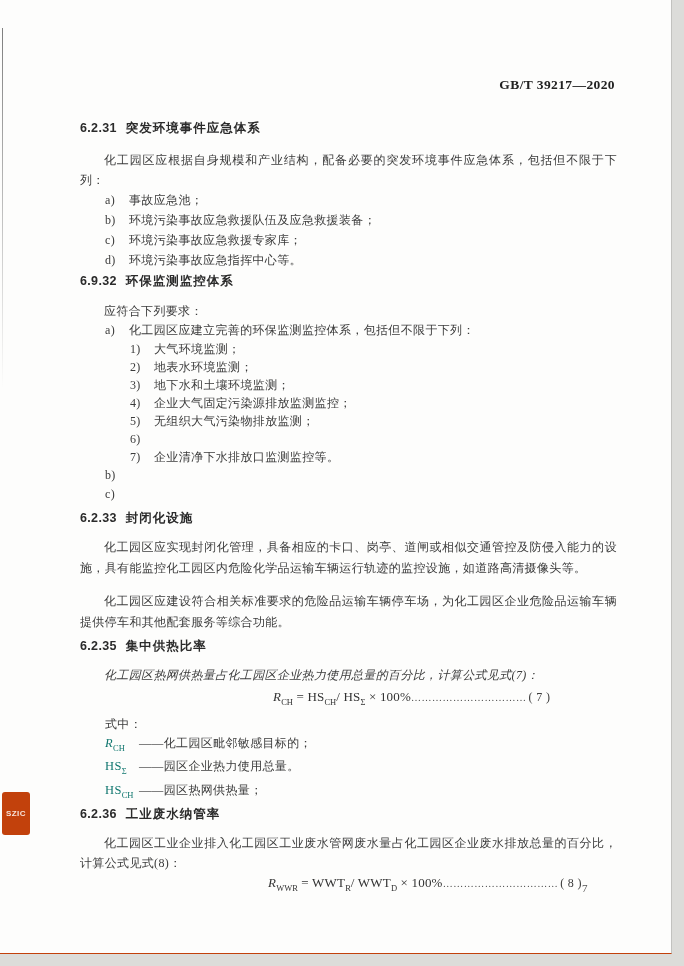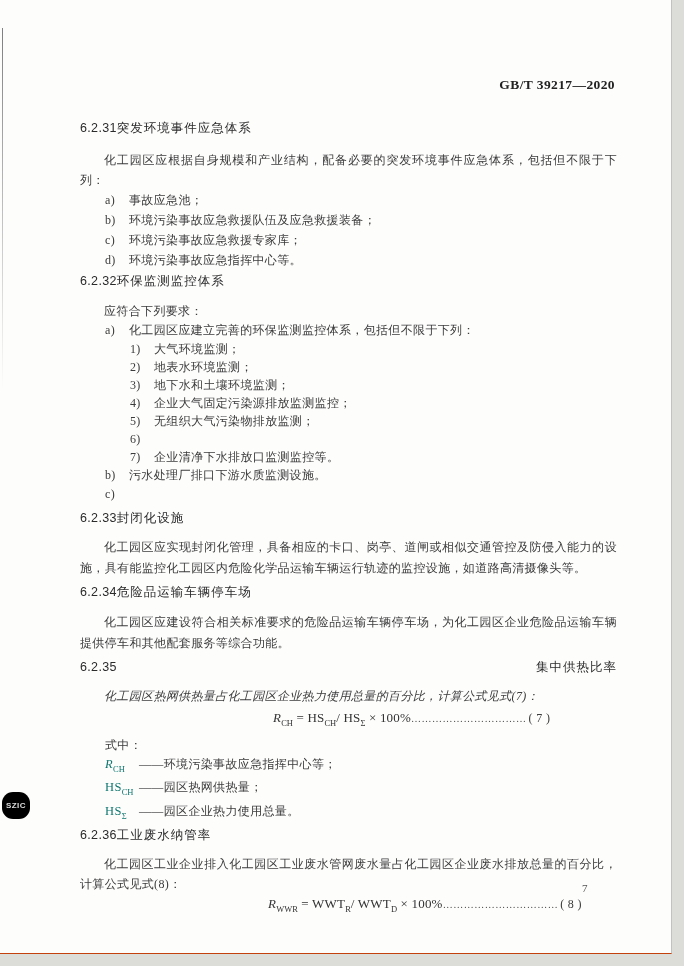--- a/index.html
+++ b/index.html
@@ -2,56 +2,56 @@
 <html><head>
 <meta charset="utf-8">
 <style>
   html,body{margin:0;padding:0;}
   body{background:#dcdcd9;font-family:"Liberation Serif",serif;}
   .canvas{position:relative;width:684px;height:966px;background:#dcdcd9;overflow:hidden;}
   .page{position:absolute;left:0;top:0;width:671px;height:953px;background:#fdfdfc;border-right:1px solid #c2c2bf;border-bottom:1px solid #c2410c;}
   .edge-line{position:absolute;left:2px;top:28px;width:1px;height:360px;background:linear-gradient(#7f7f7f,rgba(140,140,140,0));}
   .doc-number{position:absolute;top:77px;right:56px;font-family:"Liberation Serif",serif;font-weight:bold;font-size:13.5px;color:#222;letter-spacing:.4px;}
   .content{position:absolute;left:80px;top:0;width:537px;color:#3b3b3b;font-size:12px;letter-spacing:.35px;line-height:20px;}
-  .sec{display:flex;font-family:"Liberation Sans",sans-serif;font-weight:normal;font-size:12.5px;line-height:14px;color:#2b2b2b;margin:0;}
+  .sec{display:flex;gap:9px;font-family:"Liberation Sans",sans-serif;font-weight:bold;font-size:12.5px;line-height:14px;color:#2b2b2b;margin:0;}
   .sec .sec-title{letter-spacing:1px;}
   .h31{margin-top:121px;}
   .para{margin:0;text-align:justify;}
   .indent{text-indent:24px;}
   .mt-intro31{margin-top:15px;}
   .li{display:flex;line-height:20px;}
   .li .li-label{width:24px;flex:none;}
   .l1{margin-left:25px;}
   .l2{margin-left:50px;line-height:18px;}
   .l1s{line-height:19px;}
   .h32{margin-top:4px;}
   .mt-intro32{margin-top:13px;}
   .h33{margin-top:7px;}
   .mt-para33{margin-top:12px;line-height:20.5px;}
   .h34{margin-top:7px;}
   .mt-para34{margin-top:13px;line-height:20.5px;}
-  .h35{margin-top:7px;justify-content:space-between;}
+  .h35{margin-top:7px;}
   .mt-intro35{margin-top:12px;font-style:italic;}
   .formula-row{display:flex;align-items:baseline;padding-left:193px;line-height:20px;margin-top:2px;}
   .formula{font-family:"Liberation Serif",serif;font-size:13px;color:#333;white-space:nowrap;letter-spacing:.2px;}
   .formula i{font-style:italic;}
   .formula sub,.def-sym sub{font-size:8.5px;letter-spacing:0;}
   .eq-ref{white-space:nowrap;color:#3b3b3b;}
   .eq-ref .dots{font-size:10px;letter-spacing:.5px;color:#444;}
   .eq-ref .eq-num{font-size:12px;margin-left:2px;}
   .where{margin:3px 0 0 25px;line-height:19px;}
   .def{display:flex;margin-left:25px;line-height:19px;}
   .def-sym{width:34px;flex:none;font-family:"Liberation Serif",serif;font-size:12.5px;color:#0f766e;}
   .def-sym.it i{font-style:italic;}
   .def-sym.rm i{font-style:normal;}
   .h36{margin-top:3px;}
   .mt-para36{margin-top:12px;line-height:20px;}
   .formula-row.f8{margin-top:0;padding-left:188px;}
   .page-number{position:absolute;left:582px;top:882px;font-size:11px;color:#555;}
-  .watermark{position:absolute;left:2px;top:792px;width:28px;height:27px;background:#000000;border-radius:11px;display:flex;align-items:center;justify-content:center;}
+  .watermark{position:absolute;left:2px;top:792px;width:28px;height:43px;background:#c2410c;border-radius:3px;display:flex;align-items:center;justify-content:center;}
   .watermark span{font-family:"Liberation Sans",sans-serif;font-weight:bold;font-size:8px;color:rgba(255,255,255,.85);letter-spacing:.5px;}
 </style>
 </head>
 <body>
 
 <div class="canvas">
   <div class="page">
     <div class="edge-line"></div>
     <div class="doc-number">GB/T 39217—2020</div>
 
@@ -73,21 +73,21 @@
       <div class="li l1">
         <span class="li-label">c)</span>
         <span class="li-text">环境污染事故应急救援专家库；</span>
       </div>
       <div class="li l1">
         <span class="li-label">d)</span>
         <span class="li-text">环境污染事故应急指挥中心等。</span>
       </div>
 
       <h3 class="sec h32">
-        <span class="sec-id">6.2.32</span>
+        <span class="sec-id">6.9.32</span>
         <span class="sec-title">环保监测监控体系</span>
       </h3>
       <p class="para indent mt-intro32">应符合下列要求：</p>
       <div class="li l1 l1s">
         <span class="li-label">a)</span>
         <span class="li-text">化工园区应建立完善的环保监测监控体系，包括但不限于下列：</span>
       </div>
       <div class="li l2">
         <span class="li-label">1)</span>
         <span class="li-text">大气环境监测；</span>
@@ -110,59 +110,54 @@
       </div>
       <div class="li l2">
         <span class="li-label">6)</span>
       </div>
       <div class="li l2">
         <span class="li-label">7)</span>
         <span class="li-text">企业清净下水排放口监测监控等。</span>
       </div>
       <div class="li l1 l1s">
         <span class="li-label">b)</span>
-        <span class="li-text">污水处理厂排口下游水质监测设施。</span>
       </div>
       <div class="li l1 l1s">
         <span class="li-label">c)</span>
       </div>
 
       <h3 class="sec h33">
         <span class="sec-id">6.2.33</span>
         <span class="sec-title">封闭化设施</span>
       </h3>
       <p class="para indent mt-para33">化工园区应实现封闭化管理，具备相应的卡口、岗亭、道闸或相似交通管控及防侵入能力的设施，具有能监控化工园区内危险化学品运输车辆运行轨迹的监控设施，如道路高清摄像头等。</p>
 
-      <h3 class="sec h34">
-        <span class="sec-id">6.2.34</span>
-        <span class="sec-title">危险品运输车辆停车场</span>
-      </h3>
       <p class="para indent mt-para34">化工园区应建设符合相关标准要求的危险品运输车辆停车场，为化工园区企业危险品运输车辆提供停车和其他配套服务等综合功能。</p>
 
       <h3 class="sec h35">
         <span class="sec-id">6.2.35</span>
         <span class="sec-title">集中供热比率</span>
       </h3>
       <p class="para indent mt-intro35">化工园区热网供热量占化工园区企业热力使用总量的百分比，计算公式见式(7)：</p>
       <div class="formula-row">
         <span class="formula"><i>R</i><sub>CH</sub><span> = HS</span><sub>CH</sub><span>/ HS</span><sub>Σ</sub><span> × 100%</span></span>
         <span class="eq-ref"><span class="dots">……………………………</span><span class="eq-num">( 7 )</span></span>
       </div>
       <p class="para where">式中：</p>
       <div class="def">
         <span class="def-sym it"><i>R</i><sub>CH</sub></span>
-        <span class="def-text">——环境污染事故应急指挥中心等；</span>
+        <span class="def-text">——化工园区毗邻敏感目标的；</span>
+      </div>
+      <div class="def">
+        <span class="def-sym rm"><i>HS</i><sub>Σ</sub></span>
+        <span class="def-text">——园区企业热力使用总量。</span>
       </div>
       <div class="def">
         <span class="def-sym rm"><i>HS</i><sub>CH</sub></span>
         <span class="def-text">——园区热网供热量；</span>
-      </div>
-      <div class="def">
-        <span class="def-sym rm"><i>HS</i><sub>Σ</sub></span>
-        <span class="def-text">——园区企业热力使用总量。</span>
       </div>
 
       <h3 class="sec h36">
         <span class="sec-id">6.2.36</span>
         <span class="sec-title">工业废水纳管率</span>
       </h3>
       <p class="para indent mt-para36">化工园区工业企业排入化工园区工业废水管网废水量占化工园区企业废水排放总量的百分比，计算公式见式(8)：</p>
       <div class="formula-row f8">
         <span class="formula"><i>R</i><sub>WWR</sub><span> = WWT</span><sub>R</sub><span>/ WWT</span><sub>D</sub><span> × 100%</span></span>
         <span class="eq-ref"><span class="dots">……………………………</span><span class="eq-num">( 8 )</span></span>

